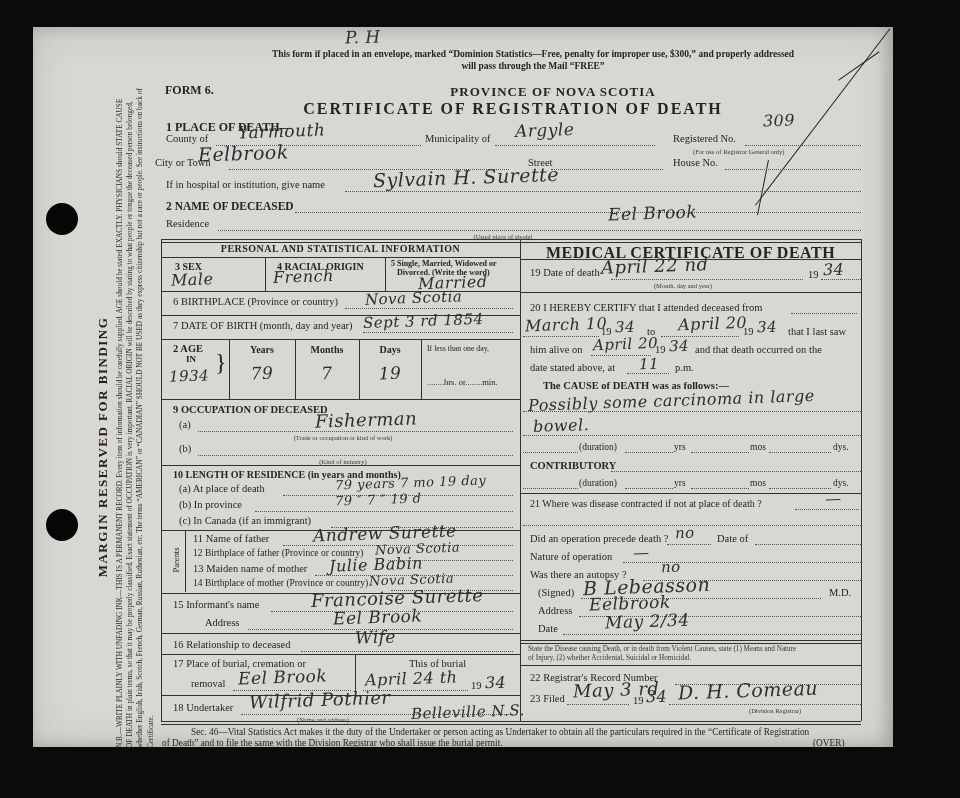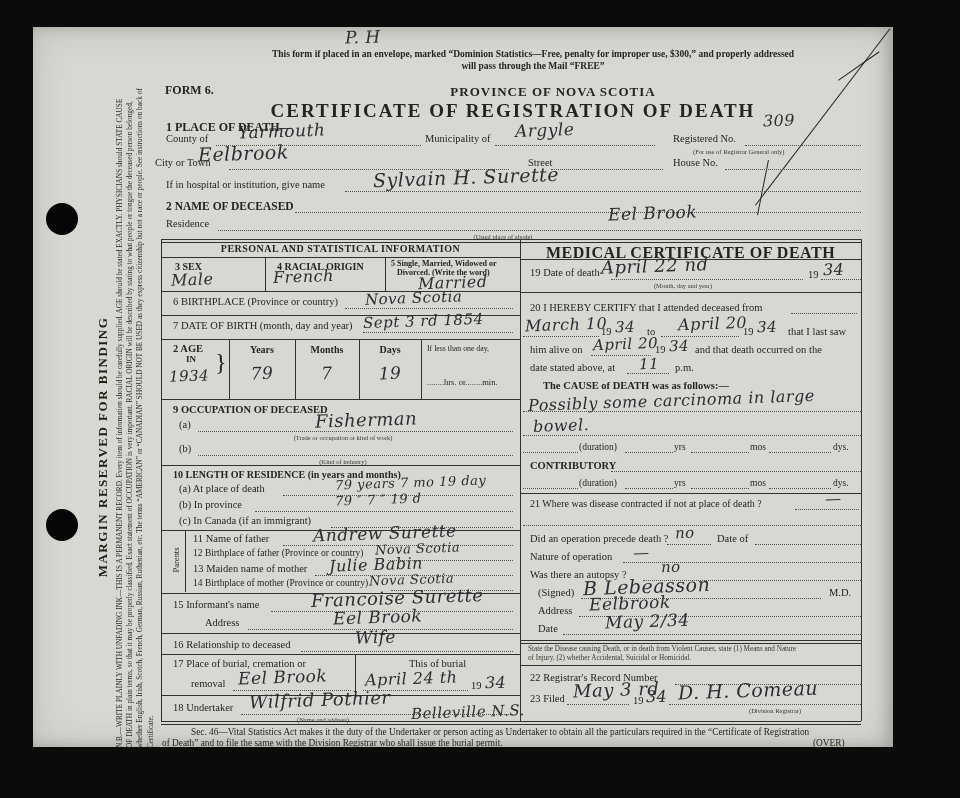--- a/index.html
+++ b/index.html
@@ -34,21 +34,21 @@
 
   <div class="hw" style="left:312px;top:0px;font-size:17px;">P. H</div>
   <div class="stroke" style="left:722px;top:178px;width:222px;transform:rotate(-52.7deg);"></div>
   <div class="stroke" style="left:805px;top:53px;width:50px;transform:rotate(-35deg);"></div>
   <div class="stroke" style="left:724px;top:188px;width:56px;transform:rotate(-78.7deg);"></div>
 
   <div class="lbl b c" style="left:170px;top:22px;width:660px;font-size:9.5px;">This form if placed in an envelope, marked “Dominion Statistics—Free, penalty for improper use, $300,” and properly addressed</div>
   <div class="lbl b c" style="left:170px;top:34px;width:660px;font-size:9.5px;">will pass through the Mail “FREE”</div>
   <div class="lbl b" style="left:132px;top:56px;font-size:12px;">FORM 6.</div>
   <div class="lbl b c" style="left:190px;top:57px;width:660px;font-size:13px;letter-spacing:1px;">PROVINCE OF NOVA SCOTIA</div>
-  <div class="lbl b c" style="left:130px;top:73px;width:700px;font-size:19px;letter-spacing:2px;">CERTIFICATE OF REGISTRATION OF DEATH</div>
+  <div class="lbl b c" style="left:130px;top:73px;width:700px;font-size:16px;letter-spacing:2px;">CERTIFICATE OF REGISTRATION OF DEATH</div>
 
   <div class="lbl b" style="left:133px;top:93px;font-size:12px;">1 PLACE OF DEATH—</div>
   <div class="lbl" style="left:133px;top:106px;">County of</div>
   <div class="dl" style="left:183px;top:118px;width:205px;"></div>
   <div class="hw" style="left:205px;top:94px;font-size:17px;">Yarmouth</div>
   <div class="lbl" style="left:392px;top:106px;">Municipality of</div>
   <div class="dl" style="left:462px;top:118px;width:160px;"></div>
   <div class="hw" style="left:482px;top:93px;font-size:17px;">Argyle</div>
   <div class="lbl" style="left:640px;top:106px;">Registered No.</div>
   <div class="dl" style="left:712px;top:118px;width:116px;"></div>

